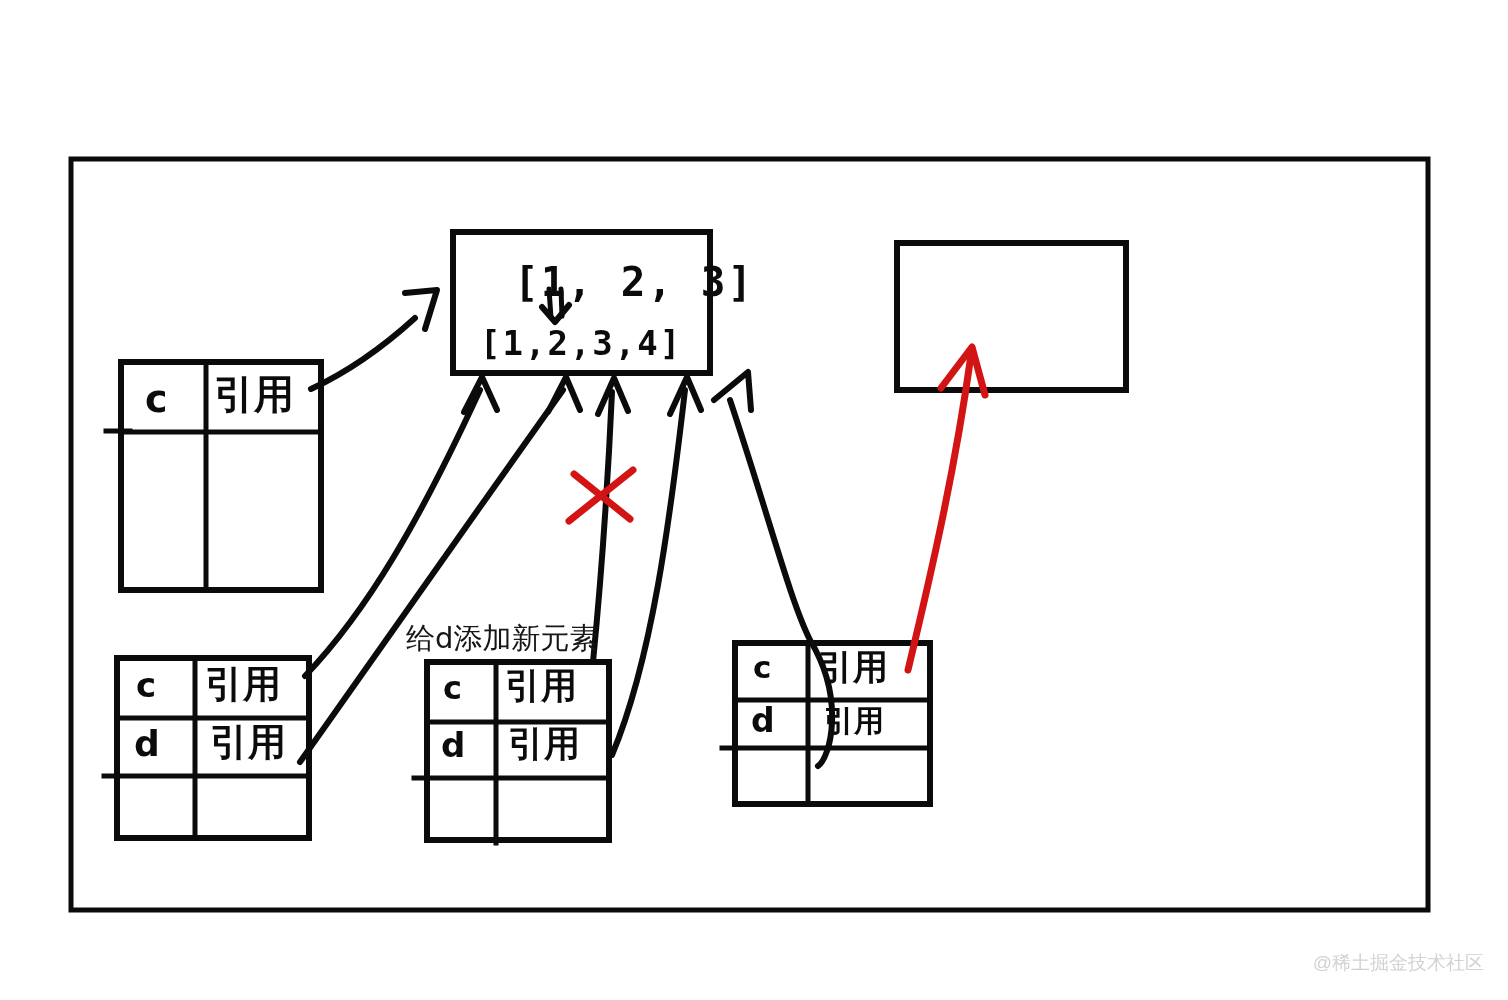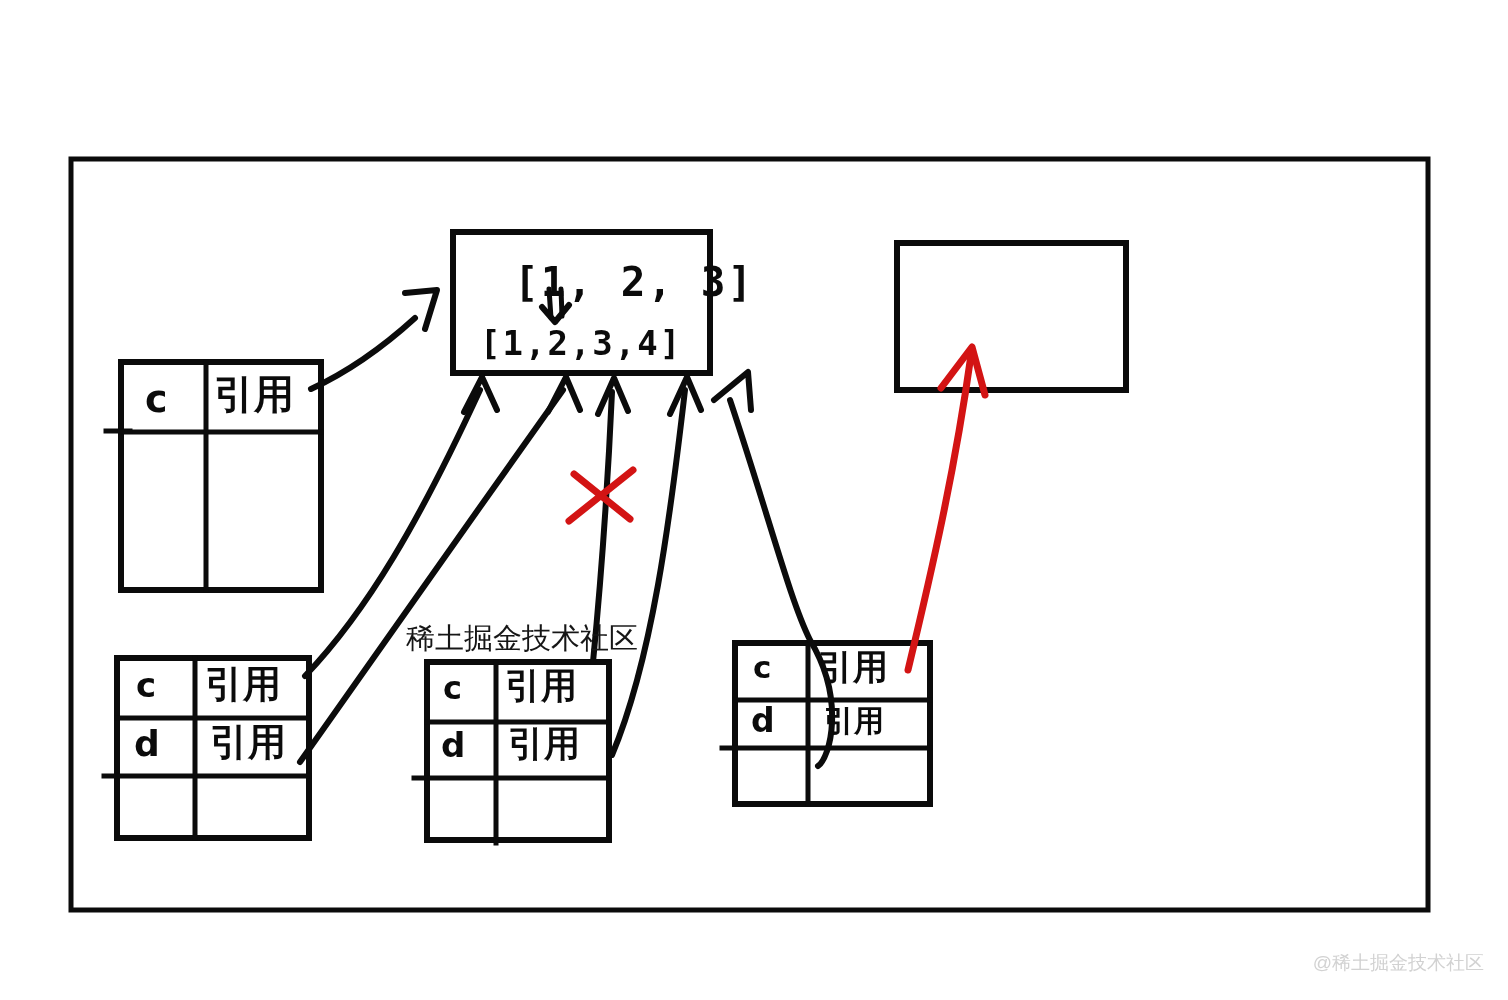--- a/index.html
+++ b/index.html
@@ -189,17 +189,17 @@
   <div class="cell-text" style="left:443px; top:672px; font-size:32px;">c</div>
   <div class="cell-text" style="left:505px; top:668px; font-size:36px;">引用</div>
   <div class="cell-text" style="left:441px; top:728px; font-size:34px;">d</div>
   <div class="cell-text" style="left:508px; top:726px; font-size:36px;">引用</div>
 
   <div class="cell-text" style="left:753px; top:652px; font-size:31px;">c</div>
   <div class="cell-text" style="left:818px; top:650px; font-size:35px;">引用</div>
   <div class="cell-text" style="left:751px; top:704px; font-size:33px;">d</div>
   <div class="cell-text" style="left:824px; top:706px; font-size:30px;">引用</div>
 
-  <div class="annot-text" style="left:406px; top:619px;">稀土掘金技术社区</div>
+  <div class="annot-text" style="left:406px; top:619px;">给d添加新元素</div>
 
   <div class="watermark">@稀土掘金技术社区</div>
 
 </div>
 
 </body></html>

